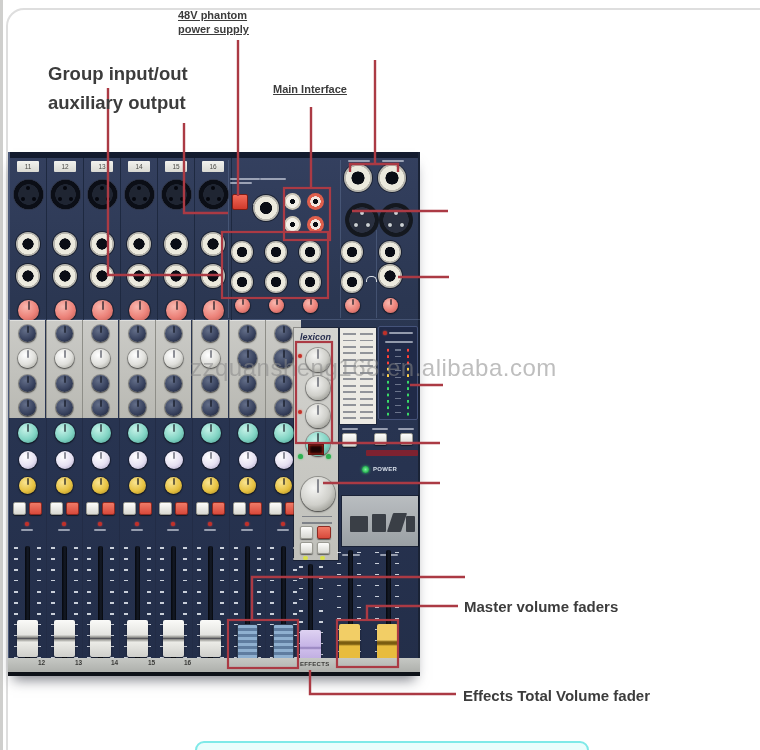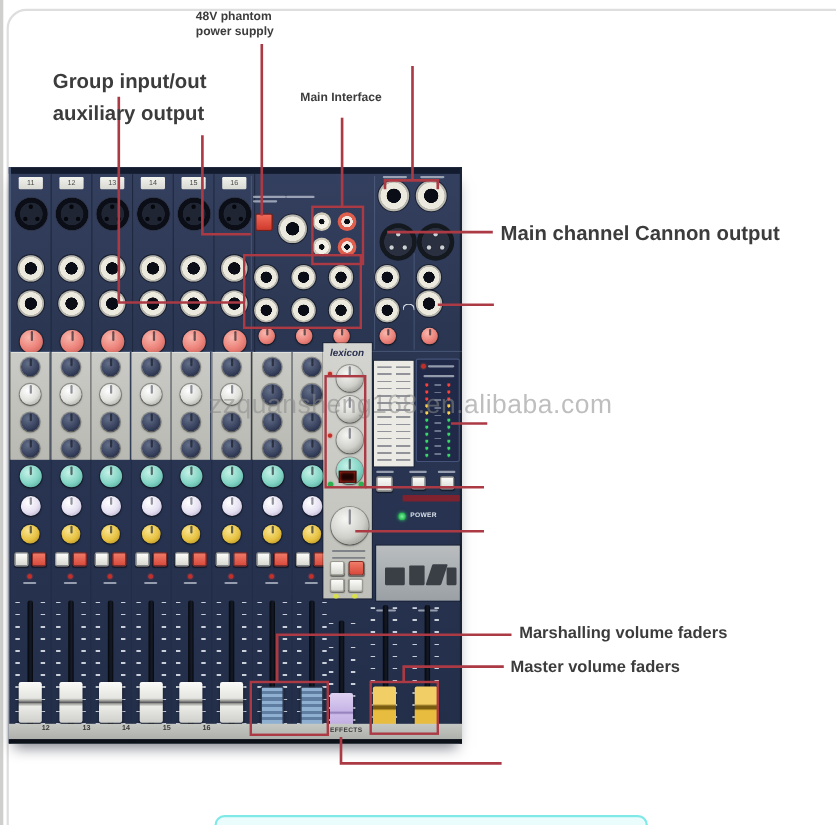--- a/index.html
+++ b/index.html
@@ -11,21 +11,21 @@
               border:2px solid #dedede;border-radius:18px;}
   .cyan-bar{position:absolute;left:195px;top:741px;width:390px;height:16px;
             background:#eafdfc;border:2px solid #7fe9e8;border-radius:9px;}
   
   .wm{position:absolute;left:190px;top:354px;font-size:24px;font-weight:500;z-index:6;
       color:rgba(136,136,136,0.55);letter-spacing:0.5px;white-space:nowrap;}
   
   .lbl{position:absolute;color:#3c3c3c;z-index:8;white-space:nowrap;}
   .lbl-lg{font-size:18.5px;font-weight:600;}
   .lbl-md{font-size:15px;font-weight:600;}
-  .lbl-sm{font-size:11px;font-weight:700;line-height:1.3;white-space:normal;}
+  .lbl-sm{font-size:11px;font-weight:700;line-height:1.3;white-space:normal;text-decoration:underline;}
   .wrap2{white-space:normal;line-height:1.55;}
   
   .ann{position:absolute;left:0;top:0;z-index:7;pointer-events:none;}
   
   .mixer{position:absolute;left:8px;top:152px;width:412px;height:524px;z-index:1;
          background:linear-gradient(180deg,#34405f 0%,#2b3752 28%,#283click4 0%,#273350 60%,#232e49 100%);
          background:linear-gradient(180deg,#34405f 0%,#2b3752 28%,#273350 60%,#232e49 100%);
          box-shadow:0 9px 12px -5px rgba(25,30,44,0.55);}
   .mx-topedge{position:absolute;left:0;top:0;width:100%;height:6px;background:#131b2e;}
   .mx-edgeL{position:absolute;left:0;top:0;width:2px;height:100%;background:#4a5878;}
@@ -82,21 +82,21 @@
         background:radial-gradient(circle,#0a0d13 0 20%,#f2e6de 22% 42%,#df5f4c 44% 100%);}
   .phantom{position:absolute;background:linear-gradient(#f26a58,#cf3a2c);border:1px solid #7e1d14;
            border-radius:2px;box-sizing:border-box;}
   .warn{position:absolute;font-size:9px;color:#cfd6e2;line-height:9px;}
   .warn::after{content:"\25B2";}
   .hpicon{position:absolute;width:9px;height:5px;border:1.5px solid #dde2e8;border-bottom:none;
           border-radius:5px 5px 0 0;}
   .pwr{position:absolute;width:7px;height:7px;border-radius:50%;
        background:radial-gradient(circle,#7cf2a0,#22b14c 70%);box-shadow:0 0 3px #2ecc71;}
   .pwrtxt{position:absolute;font-size:6px;font-weight:bold;color:#d8e0ea;letter-spacing:0.3px;}
-  .lexpanel{position:absolute;left:286px;top:160px;width:44px;height:232px;
+  .lexpanel{position:absolute;left:286px;top:176px;width:44px;height:232px;
             background:linear-gradient(180deg,#d4d4d0,#c0c0ba);box-shadow:0 0 0 1px rgba(0,0,0,0.3);}
   .lextxt{position:absolute;left:6px;top:4px;font-size:9px;font-weight:bold;font-style:italic;color:#272e4e;}
   .reddot{position:absolute;width:4px;height:4px;border-radius:50%;background:#c03028;box-shadow:0 0 2px #f05040;}
   .grndot{position:absolute;width:5px;height:5px;border-radius:50%;background:#2fae52;box-shadow:0 0 2px #3c5;}
   .yeldot{position:absolute;width:5px;height:4px;border-radius:2px;background:#d8e04a;}
   .clipdisp{position:absolute;background:#1c0504;border:1px solid #5a1410;box-shadow:inset 0 0 3px #e03020;}
   .parampanel{position:absolute;left:332px;top:176px;width:36px;height:96px;background:#eceae4;
               box-shadow:0 0 0 1px rgba(0,0,0,0.25);}
   .meterpanel{position:absolute;left:370px;top:174px;width:40px;height:94px;background:#202a48;
               border:1px solid #45537a;border-radius:2px;box-sizing:border-box;}
@@ -502,18 +502,17 @@
       <rect x="222" y="232" width="106" height="66"></rect>
       <rect x="296" y="342" width="36" height="101"></rect>
       <rect x="228" y="620" width="70" height="48"></rect>
       <rect x="337" y="620" width="61" height="47"></rect>
     </g>
   </svg>
 
   <div class="lbl lbl-sm" style="left:178px;top:8px;width:100px">48V phantom power supply</div>
   <div class="lbl lbl-lg wrap2" style="left:48px;top:60px;width:165px">Group input/out auxiliary output</div>
   <div class="lbl lbl-sm" style="left:273px;top:82px;width:90px">Main Interface</div>
-  <div class="lbl lbl-lg" style="left:455px;top:201px">Main channel Cannon output</div>
-  <div class="lbl lbl-md" style="left:472px;top:567px">Marshalling volume faders</div>
   <div class="lbl lbl-md" style="left:464px;top:598px">Master volume faders</div>
+  <div class="lbl lbl-md" style="left:463px;top:687px">Effects Total Volume fader</div>
 
   <div class="cyan-bar"></div>
 </div>
 
 </body></html>

